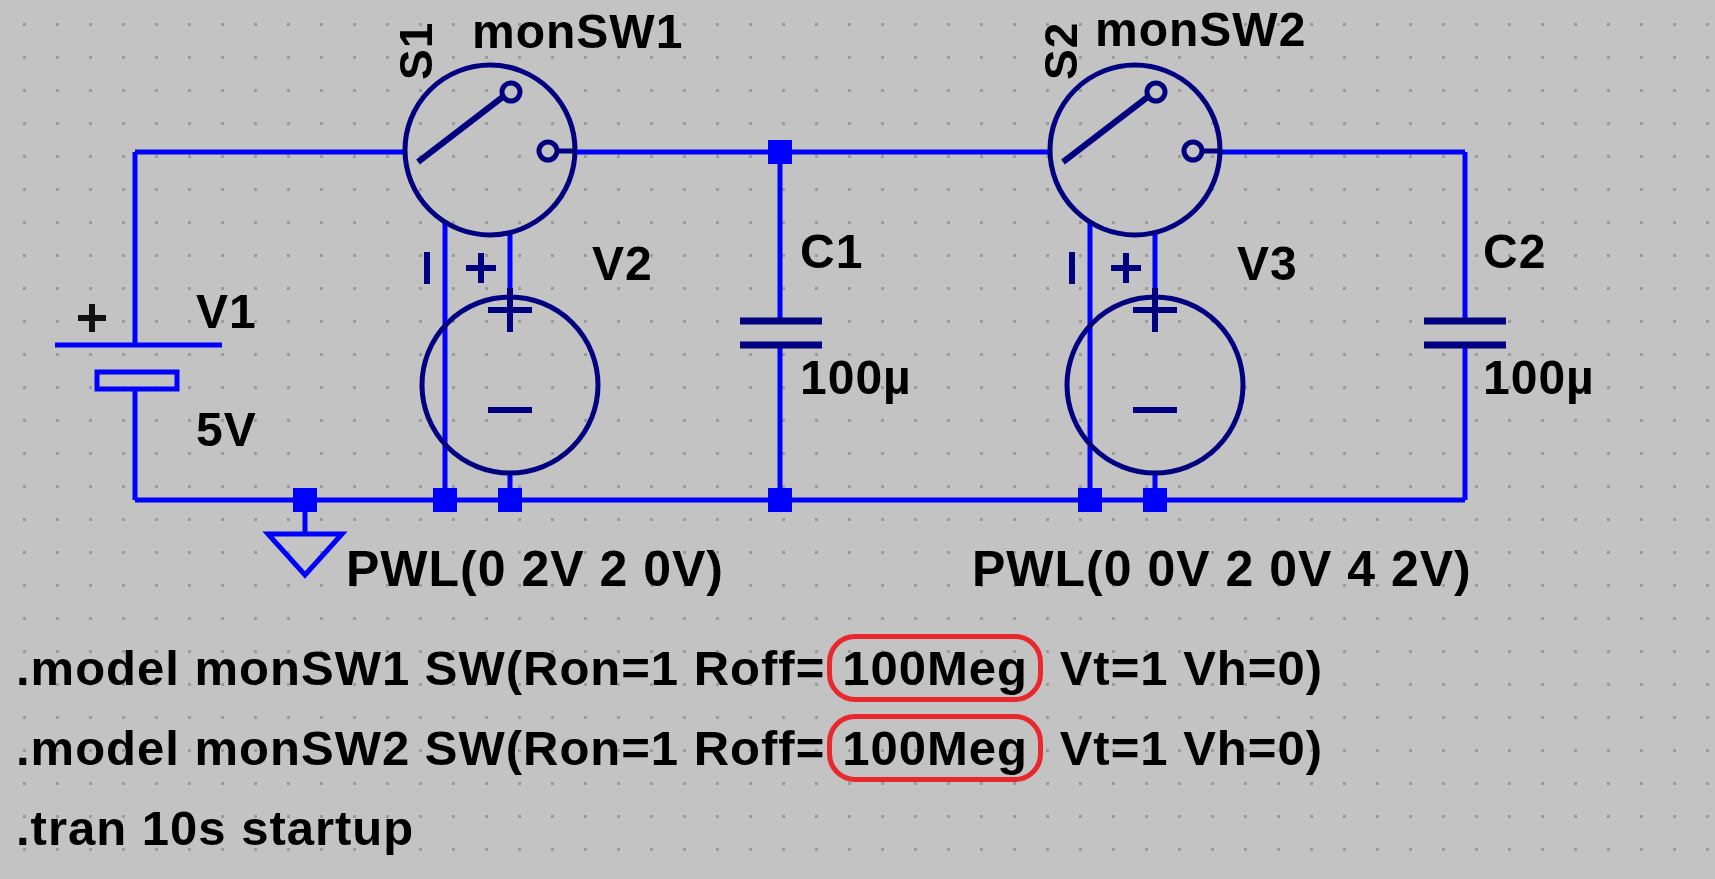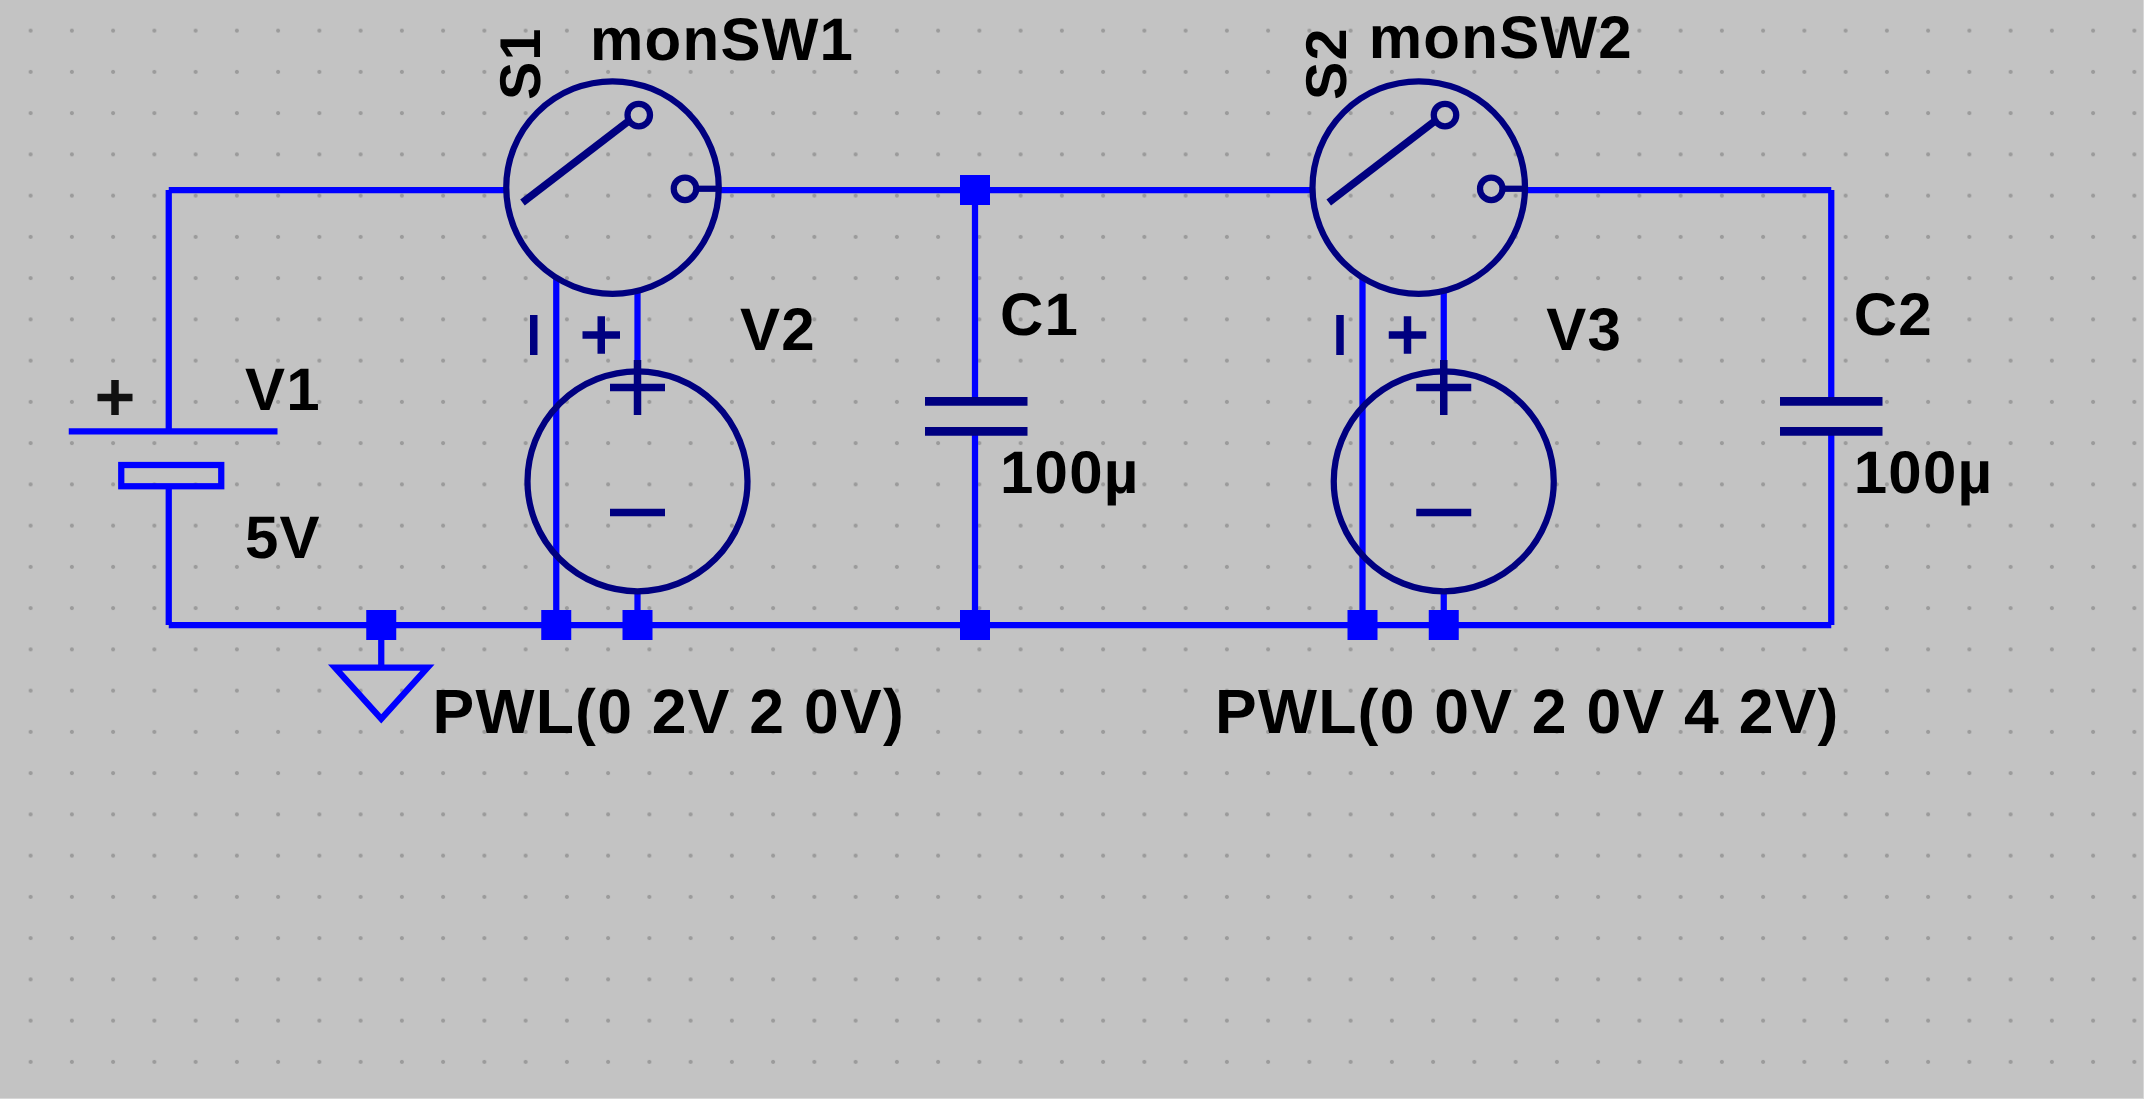--- a/index.html
+++ b/index.html
@@ -187,14 +187,19 @@
     <text class="label-lg" x="800" y="268">C1</text>
     <text class="label-lg" x="800" y="394">100µ</text>
 
     <text class="label-lg" x="1237" y="280">V3</text>
     <text class="label-value" x="972" y="586">PWL(0 0V 2 0V 4 2V)</text>
 
     <text class="label-lg" x="1483" y="268">C2</text>
     <text class="label-lg" x="1483" y="394">100µ</text>
   </svg>
 
+  <div class="directives">
+    <span class="directive-row"><span>.model monSW1 SW(Ron=1 Roff=</span><span class="hl-box">100Meg</span><span> Vt=1 Vh=0)</span></span>
+    <span class="directive-row"><span>.model monSW2 SW(Ron=1 Roff=</span><span class="hl-box">100Meg</span><span> Vt=1 Vh=0)</span></span>
+    <span class="directive-row"><span>.tran 10s startup</span></span>
+  </div>
 
 </div>
 
 </body></html>

